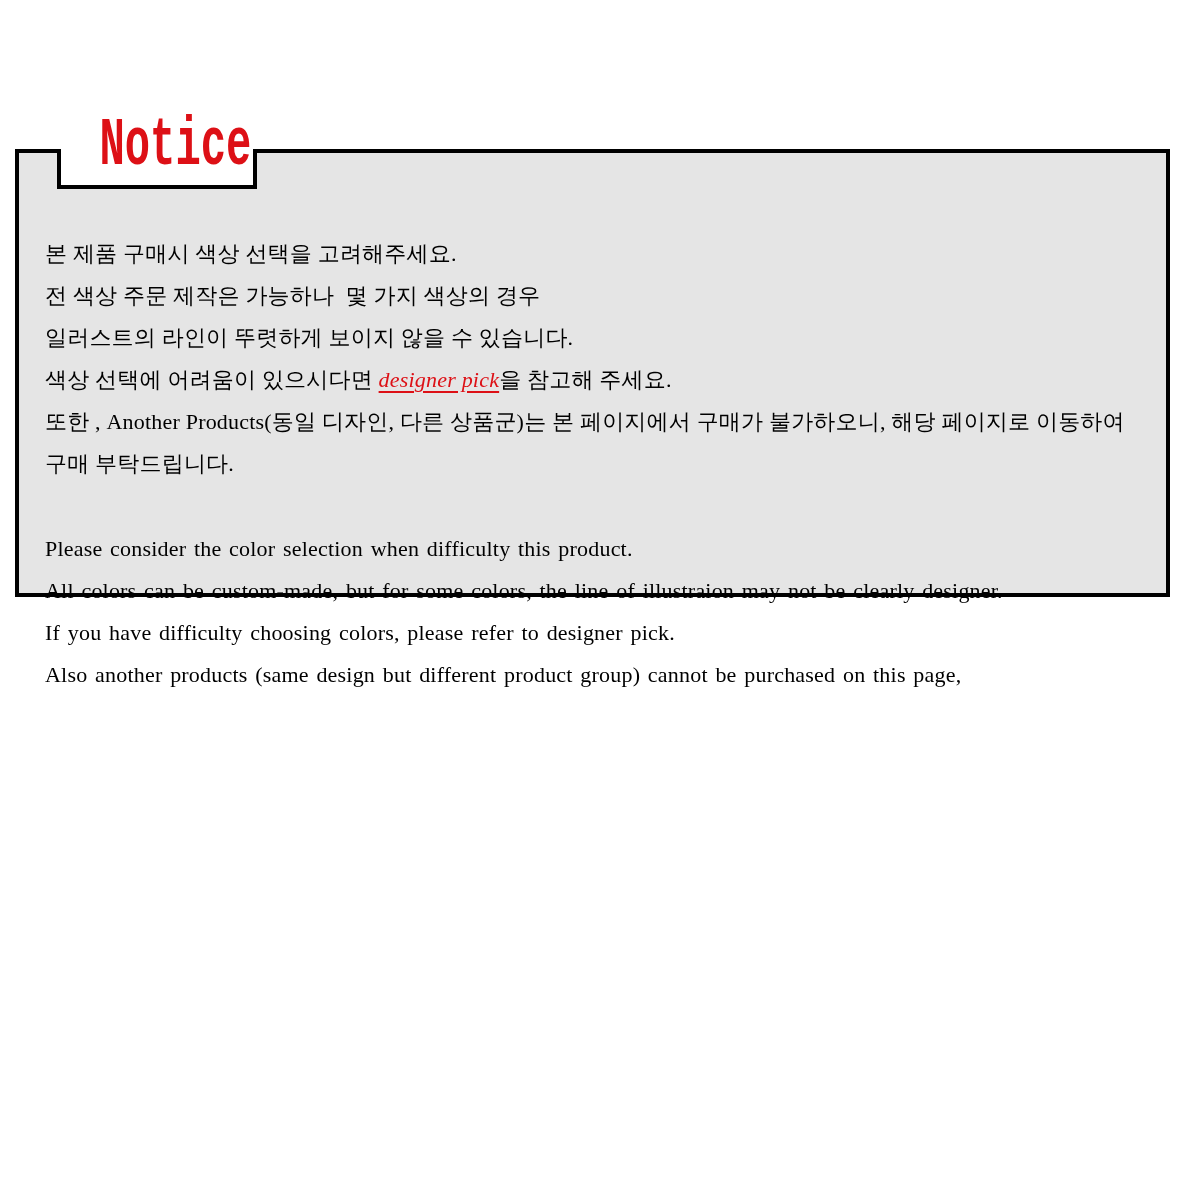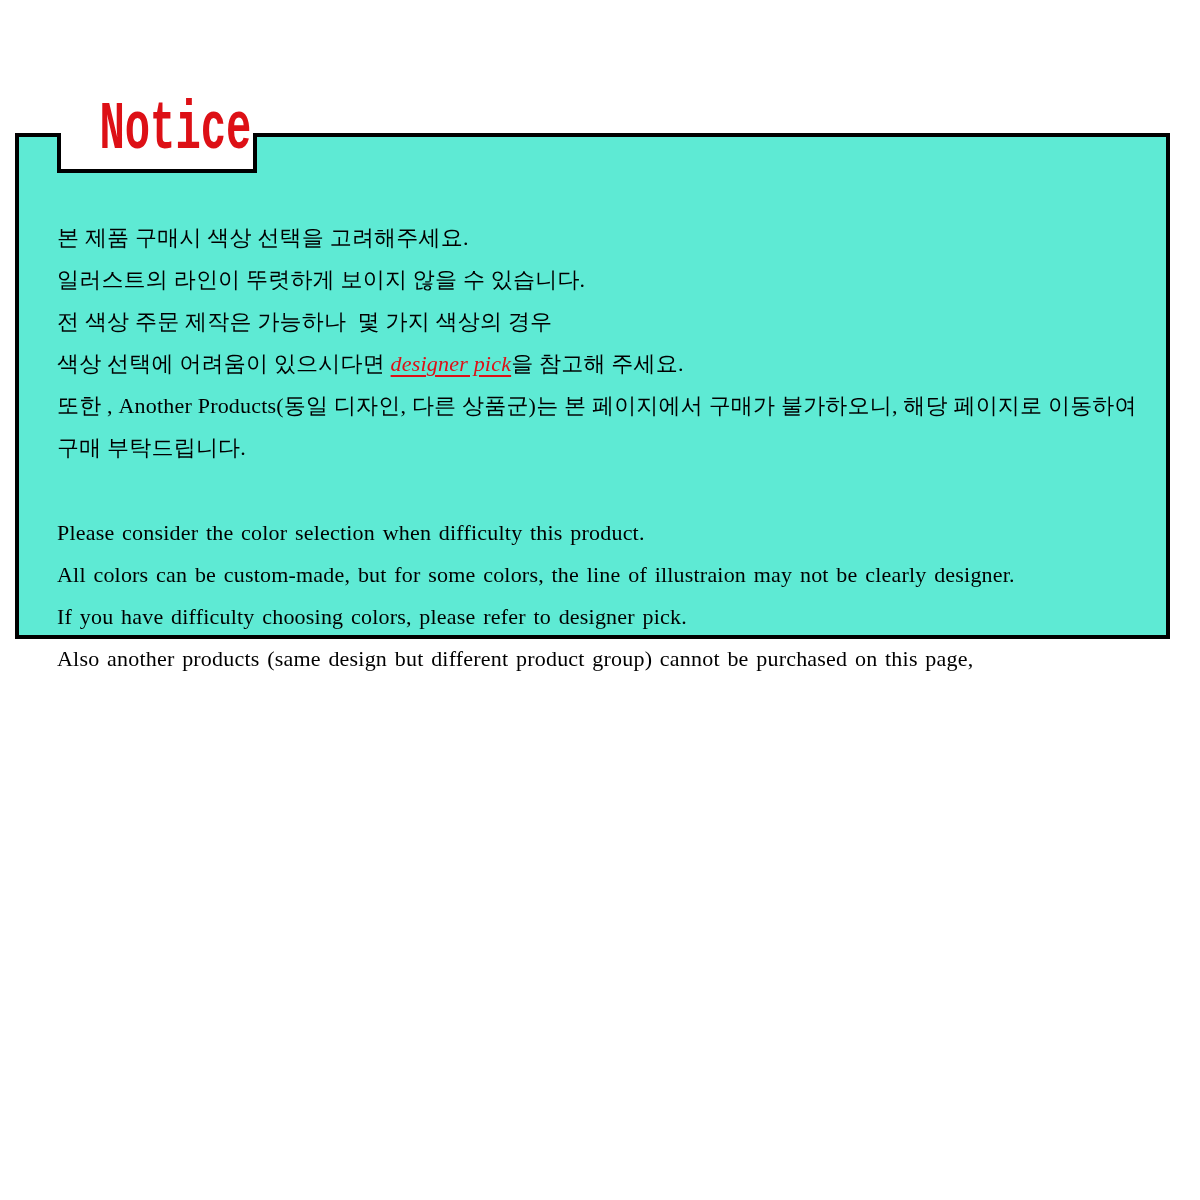--- a/index.html
+++ b/index.html
@@ -10,26 +10,26 @@
   body {
     position: relative;
     width: 1200px;
     height: 1200px;
     font-family: "Liberation Serif", "DejaVu Serif", serif;
     color: #000000;
   }
   .notice-box {
     position: absolute;
     left: 15px;
-    top: 133px;
+    top: 149px;
     width: 1155px;
-    height: 506px;
+    height: 448px;
     box-sizing: border-box;
     border: 4px solid #000000;
-    background: #5eead4;
+    background: #e5e5e5;
   }
   
   .notch {
     position: absolute;
     left: 38px;
     top: -4px;
     width: 200px;
     height: 40px;
     box-sizing: border-box;
     background: #ffffff;
@@ -56,21 +56,21 @@
     transform-origin: center;
     white-space: nowrap;
   }
   .content {
     position: absolute;
     left: 26px;
     top: 0;
     width: 1105px;
   }
   .para {
-    margin: 12px;
+    margin: 0;
     padding: 0;
   }
   .para-korean { margin-top: 80px; }
   .para-english { margin-top: 43px; }
   .line {
     display: block;
     font-size: 22px;
     line-height: 42px;
     white-space: pre-wrap;
     letter-spacing: 0.2px;
@@ -94,22 +94,22 @@
   <div class="notch"></div>
 
   <div class="title-wrap">
     <span class="title-text">Notice</span>
   </div>
 
   <div class="content">
 
     <div class="para para-korean">
       <span class="line">본 제품 구매시 색상 선택을 고려해주세요.</span>
+      <span class="line">전 색상 주문 제작은 가능하나  몇 가지 색상의 경우</span>
       <span class="line">일러스트의 라인이 뚜렷하게 보이지 않을 수 있습니다.</span>
-      <span class="line">전 색상 주문 제작은 가능하나  몇 가지 색상의 경우</span>
       <span class="line"><span>색상 선택에 어려움이 있으시다면 </span><a class="link">designer pick</a><span>을 참고해 주세요.</span></span>
       <span class="line">또한 , Another Products(동일 디자인, 다른 상품군)는 본 페이지에서 구매가 불가하오니, 해당 페이지로 이동하여 구매 부탁드립니다.</span>
     </div>
 
     <div class="para para-english">
       <span class="line">Please consider the color selection when difficulty this product.</span>
       <span class="line">All colors can be custom-made, but for some colors, the line of illustraion may not be clearly designer.</span>
       <span class="line">If you have difficulty choosing colors, please refer to designer pick.</span>
       <span class="line">Also another products (same design but different product group) cannot be purchased on this page,</span>
     </div>

